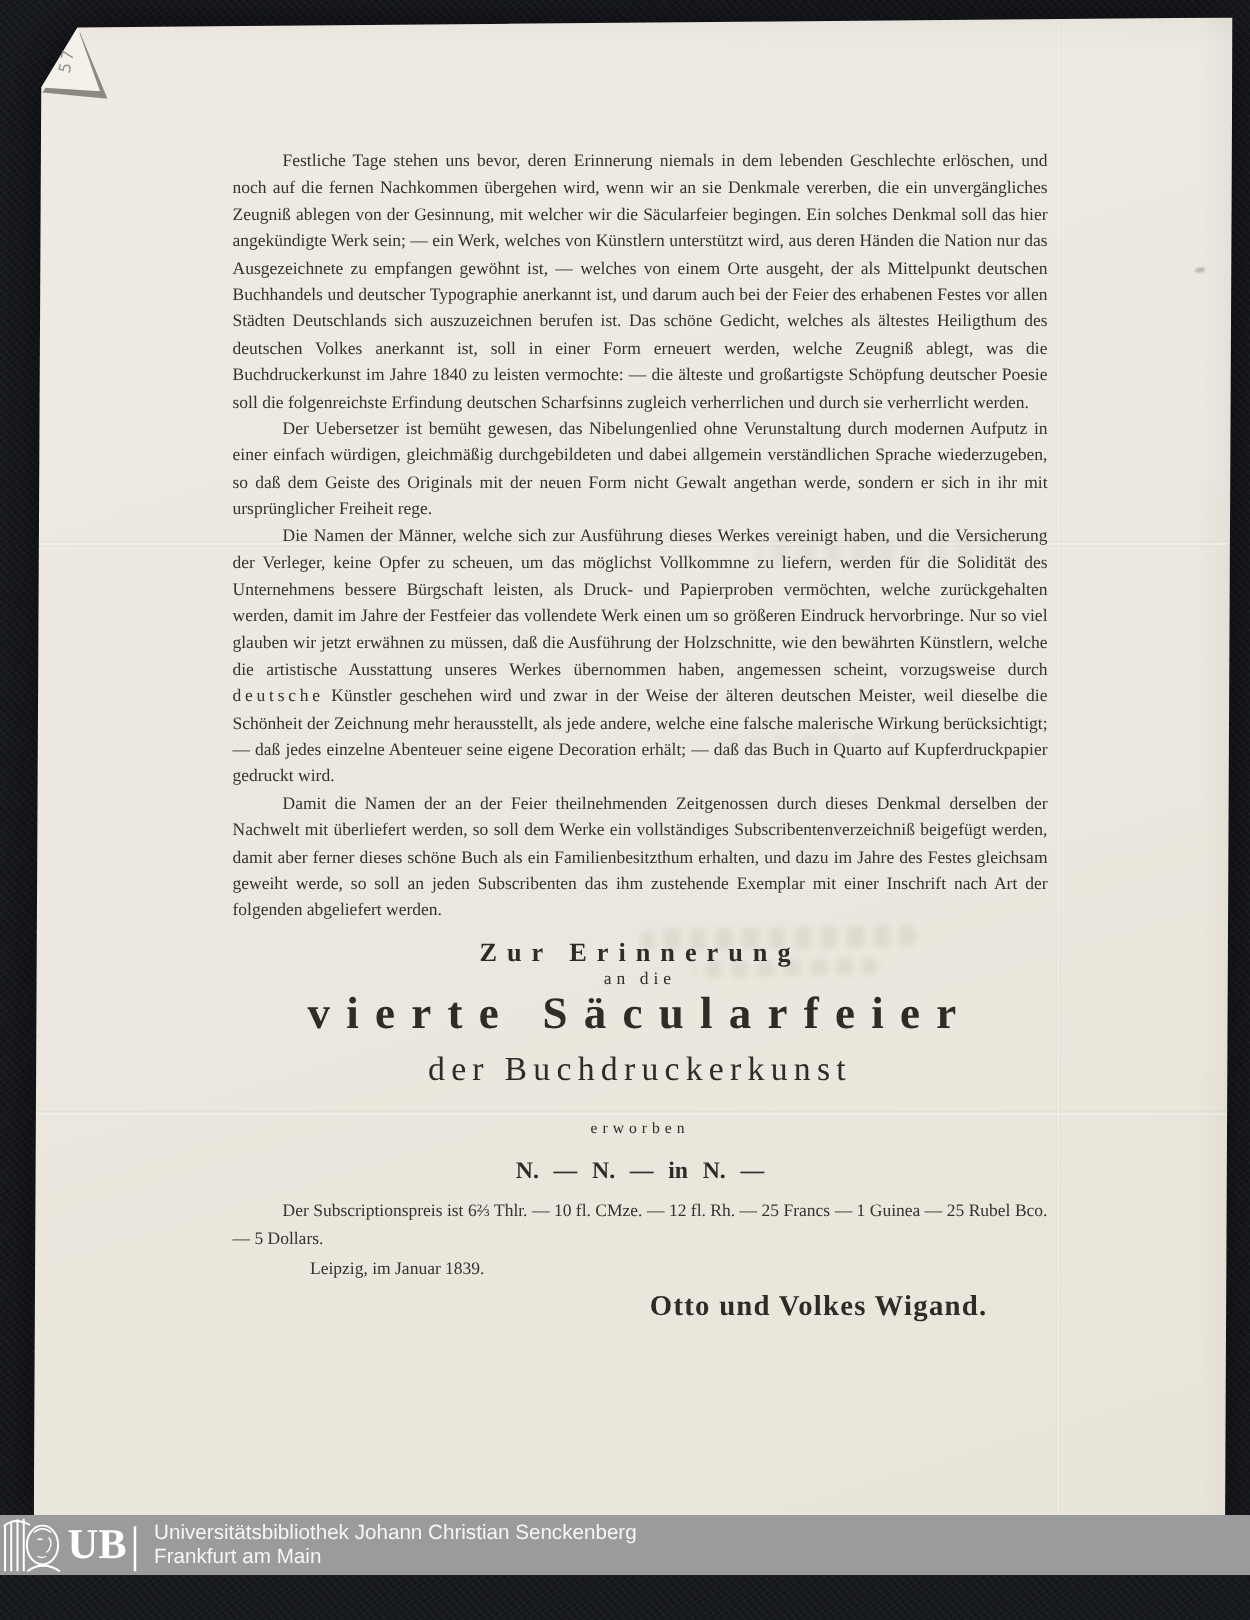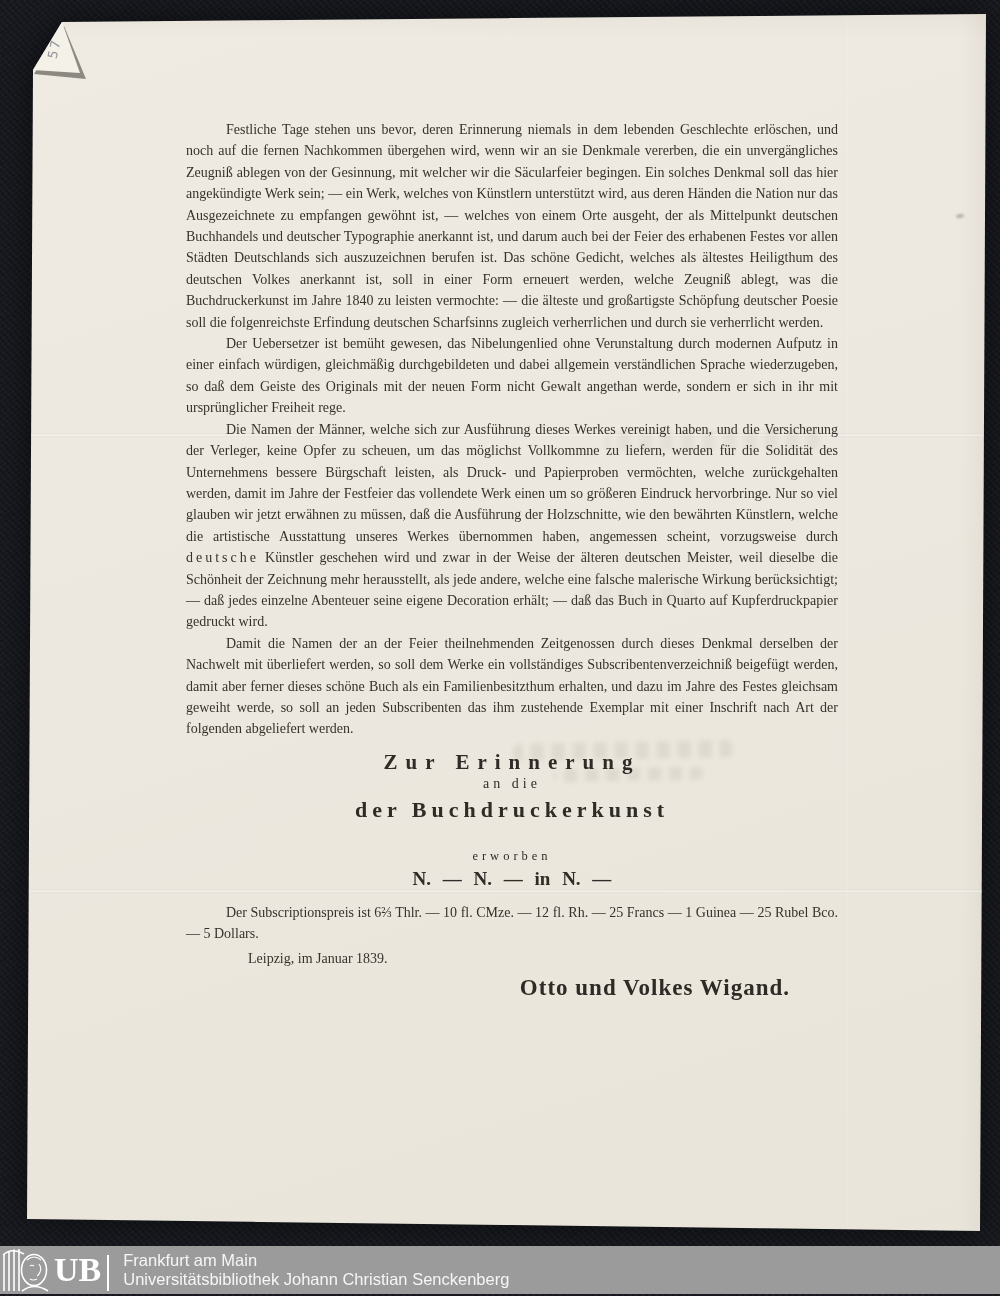--- a/index.html
+++ b/index.html
@@ -53,31 +53,31 @@
     color:#35322c;font-size:14px;line-height:21.4px;text-align:justify;
   }
   .content p{margin:0;}
   .body-para{text-indent:40px;}
   .notice-para{text-indent:40px;}
   .sperr{letter-spacing:3px;margin-top:32px;}
   .ceremony{ text-align:center;margin-top:12px;color:#2f2c27;}
   .cer-l1{font-size:21px;letter-spacing:8px;font-weight:bold;margin:0;}
   .cer-l2{font-size:14px;letter-spacing:4px;margin-top:0;}
   .cer-l3{font-size:36px;letter-spacing:13px;font-weight:bold;margin-top:5px;}
-  .cer-l4{font-size:22px;letter-spacing:5px;font-weight:bold;margin-top:4px;}
+  .cer-l4{font-size:27px;letter-spacing:5px;font-weight:normal;margin-top:24px;}
   .cer-l5{font-size:12.5px;letter-spacing:4px;margin-top:26px;}
   .cer-l6{font-size:11.5px;letter-spacing:2px;margin-top:6px;}
-  .cer-l7{font-size:19px;font-weight:bold;word-spacing:7px;margin-top:1px;}
+  .cer-l7{font-size:19px;font-weight:bold;word-spacing:7px;margin-top:12px;}
   .notice{margin-top:12px;}
   .dateline{margin:3px 0 0 62px !important;text-align:left;}
   .signature{margin-top:8px !important;text-align:right;padding-right:48px;
     font-size:23px;font-weight:bold;letter-spacing:1px;color:#2e2b26;}
   
   .footer{
-    position:absolute;left:0;top:1246px;width:1000px;height:48px;
+    position:absolute;left:0;top:1212px;width:1000px;height:48px;
     background:#9b9b9b;display:flex;align-items:center;
     font-family:"Liberation Sans", sans-serif;
   }
   .logo{display:flex;align-items:center;height:100%;}
   .logo svg{display:block;}
   .ub-text{
     color:#ffffff;font-family:"Liberation Serif", serif;font-weight:bold;
     font-size:34px;line-height:48px;margin-left:2px;
   }
   .logo-sep{width:2px;height:36px;background:#ffffff;margin:6px 0 0 6px;}
@@ -116,20 +116,21 @@
         <div>
             <p class="body-para"><span>Festliche Tage stehen uns bevor, deren Erinnerung niemals in dem lebenden Geschlechte erlöschen, und noch auf die fernen Nachkommen übergehen wird, wenn wir an sie Denkmale vererben, die ein unvergängliches Zeugniß ablegen von der Gesinnung, mit welcher wir die Säcularfeier begingen. Ein solches Denkmal soll das hier angekündigte Werk sein; — ein Werk, welches von Künstlern unterstützt wird, aus deren Händen die Nation nur das Ausgezeichnete zu empfangen gewöhnt ist, — welches von einem Orte ausgeht, der als Mittelpunkt deutschen Buchhandels und deutscher Typographie anerkannt ist, und darum auch bei der Feier des erhabenen Festes vor allen Städten Deutschlands sich auszuzeichnen berufen ist. Das schöne Gedicht, welches als ältestes Heiligthum des deutschen Volkes anerkannt ist, soll in einer Form erneuert werden, welche Zeugniß ablegt, was die Buchdruckerkunst im Jahre 1840 zu leisten vermochte: — die älteste und großartigste Schöpfung deutscher Poesie soll die folgenreichste Erfindung deutschen Scharfsinns zugleich verherrlichen und durch sie verherrlicht werden.</span></p>
             <p class="body-para"><span>Der Uebersetzer ist bemüht gewesen, das Nibelungenlied ohne Verunstaltung durch modernen Aufputz in einer einfach würdigen, gleichmäßig durchgebildeten und dabei allgemein verständlichen Sprache wiederzugeben, so daß dem Geiste des Originals mit der neuen Form nicht Gewalt angethan werde, sondern er sich in ihr mit ursprünglicher Freiheit rege.</span></p>
             <p class="body-para"><span>Die Namen der Männer, welche sich zur Ausführung dieses Werkes vereinigt haben, und die Versicherung der Verleger, keine Opfer zu scheuen, um das möglichst Vollkommne zu liefern, werden für die Solidität des Unternehmens bessere Bürgschaft leisten, als Druck- und Papierproben vermöchten, welche zurückgehalten werden, damit im Jahre der Festfeier das vollendete Werk einen um so größeren Eindruck hervorbringe. Nur so viel glauben wir jetzt erwähnen zu müssen, daß die Ausführung der Holzschnitte, wie den bewährten Künstlern, welche die artistische Ausstattung unseres Werkes übernommen haben, angemessen scheint, vorzugsweise durch </span><span class="sperr">deutsche</span><span> Künstler geschehen wird und zwar in der Weise der älteren deutschen Meister, weil dieselbe die Schönheit der Zeichnung mehr herausstellt, als jede andere, welche eine falsche malerische Wirkung berücksichtigt; — daß jedes einzelne Abenteuer seine eigene Decoration erhält; — daß das Buch in Quarto auf Kupferdruckpapier gedruckt wird.</span></p>
             <p class="body-para"><span>Damit die Namen der an der Feier theilnehmenden Zeitgenossen durch dieses Denkmal derselben der Nachwelt mit überliefert werden, so soll dem Werke ein vollständiges Subscribentenverzeichniß beigefügt werden, damit aber ferner dieses schöne Buch als ein Familienbesitzthum erhalten, und dazu im Jahre des Festes gleichsam geweiht werde, so soll an jeden Subscribenten das ihm zustehende Exemplar mit einer Inschrift nach Art der folgenden abgeliefert werden.</span></p>
           </div>
 
         <div class="ceremony">
           <div class="cer-l1">Zur Erinnerung</div>
           <div class="cer-l2">an die</div>
+          <div class="cer-l3">vierte Säcularfeier</div>
           <div class="cer-l4">der Buchdruckerkunst</div>
           <div class="cer-l5">erworben</div>
           <div class="cer-l7">N. — N. — in N. —</div>
         </div>
 
         <div class="notice">
             <p class="notice-para"><span>Der Subscriptionspreis ist 6⅔ Thlr. — 10 fl. CMze. — 12 fl. Rh. — 25 Francs — 1 Guinea — 25 Rubel Bco. — 5 Dollars.</span></p>
           </div>
 
         <p class="dateline">Leipzig, im Januar 1839.</p>
@@ -155,17 +156,17 @@
           <path d="M27 14 Q 34 8 41 14" stroke-width="1.2"></path>
           <path d="M39 18 q 3 4 1 8 q -1 3 -3 4" stroke-width="1.1"></path>
           <path d="M30 20 q 2 -1.5 4 0 M30 33 q 3 2 7 0" stroke-width="1.1"></path>
           <path d="M22 45 Q 34 36 48 45" stroke-width="1.6"></path>
         </g>
       </svg>
       <span class="ub-text">UB</span>
       <div class="logo-sep"></div>
     </div>
     <div class="footer-text">
+      <div>Universitätsbibliothek Johann Christian Senckenberg</div>
       <div>Frankfurt am Main</div>
-      <div>Universitätsbibliothek Johann Christian Senckenberg</div>
     </div>
   </div>
 </div>
 
 </body></html>

